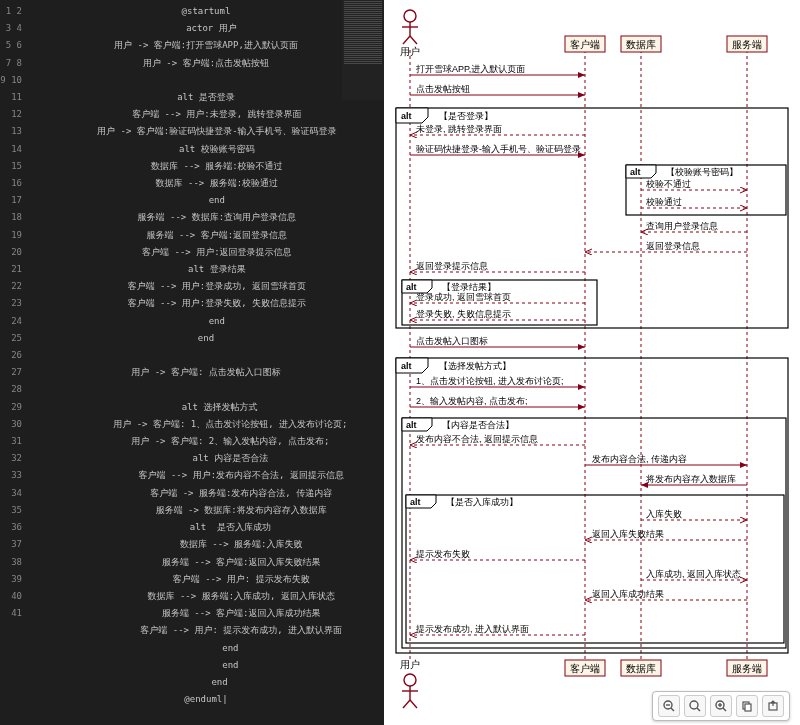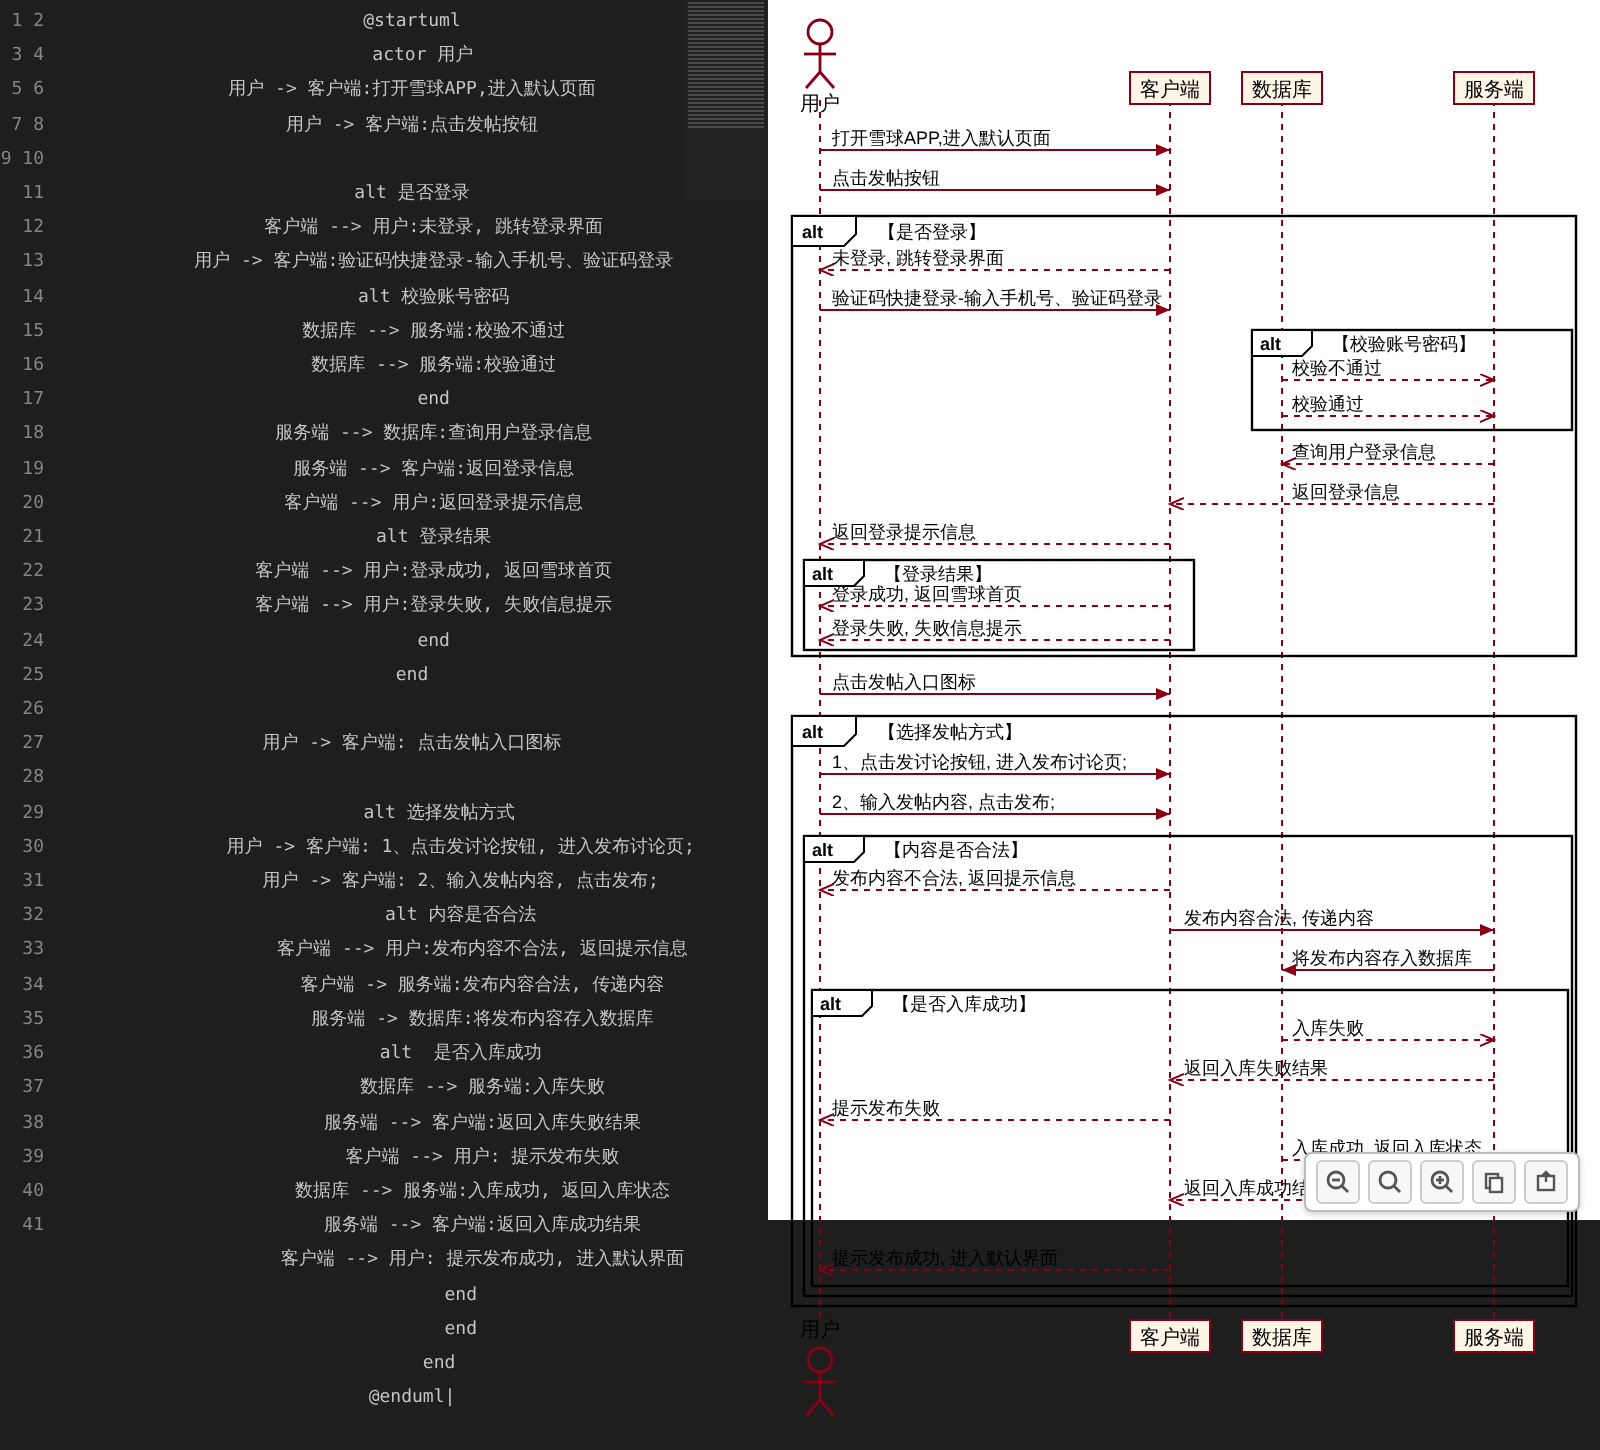--- a/index.html
+++ b/index.html
@@ -2,21 +2,21 @@
 <html><head>
 <meta charset="utf-8">
 <style>
   * { margin: 0; padding: 0; box-sizing: border-box; }
   body { font-family: Menlo, Consolas, monospace; background: #1e1e1e; width: 800px; height: 725px; overflow: hidden; display: flex; }
   .left-pane { width: 384px; height: 725px; background: #1e1e1e; position: relative; display: flex; }
   .gutter { width: 28px; background: #1e1e1e; color: #858585; font-size: 9px; line-height: 17.2px; text-align: right; padding-right: 6px; padding-top: 3px; }
   .code { flex: 1; color: #c5c5c5; font-size: 9px; line-height: 17.2px; padding-top: 3px; white-space: pre; overflow: hidden; text-align: center; }
   .minimap { position: absolute; right: 0; top: 0; width: 42px; height: 100px; background: #252525; opacity: .6; }
   .minimap div { height: 1px; margin: 1px 2px; background: #666; }
-  .right-pane { width: 416px; height: 610px; background: #fff; position: relative; }
+  .right-pane { width: 416px; height: 725px; background: #fff; position: relative; }
   .diagram { position: absolute; inset: 0; }
   .actor-head { stroke: #880015; stroke-width: 1.4; fill: none; }
   .lifeline { stroke: #880015; stroke-width: 1; stroke-dasharray: 3 3; }
   .actorbox { fill: #fdf5e6; stroke: #880015; stroke-width: 1; }
   .actor-label { font-size: 10px; fill: #000; text-anchor: middle; font-family: sans-serif; }
   .msg-arrow { stroke: #880015; stroke-width: 1; fill: none; }
   .msg-arrow-dash { stroke: #880015; stroke-width: 1; stroke-dasharray: 3 3; fill: none; }
   .ahead { fill: #880015; }
   .msg-text { font-size: 9px; fill: #000; font-family: sans-serif; }
   .altbox { fill: none; stroke: #000; stroke-width: 1.2; }

